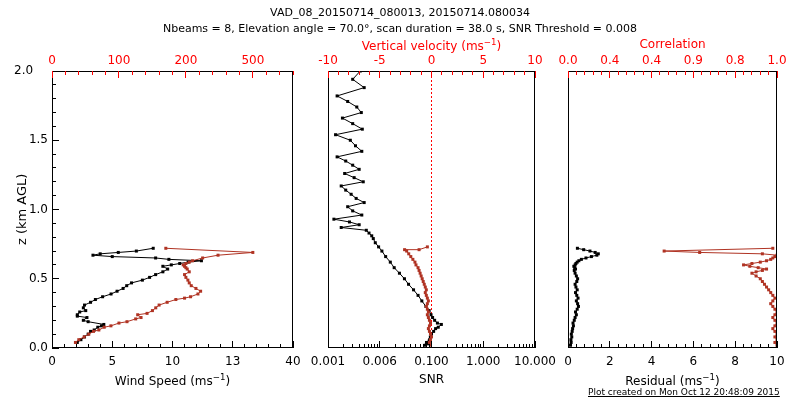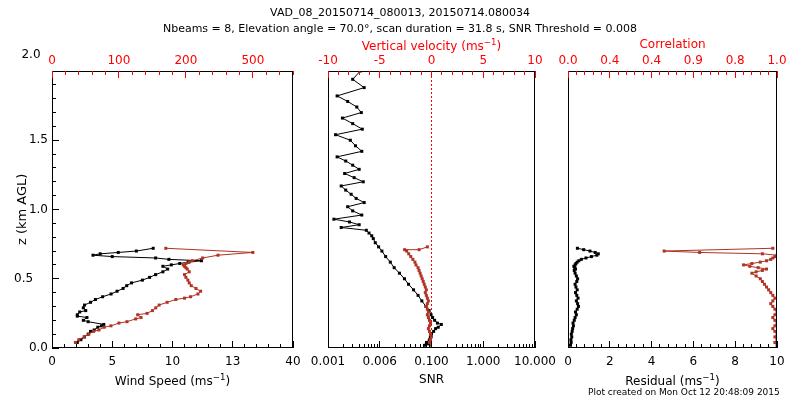--- a/index.html
+++ b/index.html
@@ -30,41 +30,41 @@
 
   .credit{position:absolute;font-size:9px;color:#000;white-space:nowrap;}
   sup{font-size:0.72em;vertical-align:super;}
 </style>
 </head>
 <body>
 
 <div id="root">
 
   <div class="txt title1 ctr">VAD_08_20150714_080013, 20150714.080034</div>
-  <div class="txt title2 ctr">Nbeams = 8, Elevation angle = 70.0°, scan duration = 31.8 s, SNR Threshold = 0.008</div>
+  <div class="txt title2 ctr">Nbeams = 8, Elevation angle = 70.0°, scan duration = 38.0 s, SNR Threshold = 0.008</div>
 
   <div class="ylab" id="ylab" style="left: 14px; top: 245px;">z (km AGL)</div>
 
   <div id="panels">
       <div class="panel" style="left: 52px; top: 71px; width: 241px; height: 277px;"></div>
       <div class="panel" style="left: 328px; top: 71px; width: 207px; height: 277px;"></div>
       <div class="panel" style="left: 568px; top: 71px; width: 209px; height: 277px;"></div>
     </div>
 
-  <div class="credit" id="credit" style="left: 588px; top: 387px;">Plot created on Mon Oct 12 20:48:09 2015</div>
+  <div class="credit" id="credit" style="left: 588px; top: 387px; text-decoration: underline;">Plot created on Mon Oct 12 20:48:09 2015</div>
 <div class="tickmark" style="left: 52px; top: 347.5px; width: 7px; height: 1px;"></div>
     <div class="txt ticklabel" style="left: 14px; top: 340px; width: 34px; text-align: right;">0.0</div>
     <div class="tickmark" style="left: 52px; top: 278.25px; width: 7px; height: 1px;"></div>
-    <div class="txt ticklabel" style="left: 14px; top: 270.75px; width: 34px; text-align: left;">0.5</div>
+    <div class="txt ticklabel" style="left: 14px; top: 270.75px; width: 34px; text-align: right;">0.5</div>
     <div class="tickmark" style="left: 52px; top: 209px; width: 7px; height: 1px;"></div>
     <div class="txt ticklabel" style="left: 14px; top: 201.5px; width: 34px; text-align: right;">1.0</div>
     <div class="tickmark" style="left: 52px; top: 139.75px; width: 7px; height: 1px;"></div>
     <div class="txt ticklabel" style="left: 14px; top: 132.25px; width: 34px; text-align: right;">1.5</div>
     <div class="tickmark" style="left: 52px; top: 70.5px; width: 7px; height: 1px;"></div>
-    <div class="txt ticklabel" style="left: 14px; top: 47px; width: 34px; text-align: center;">2.0</div>
+    <div class="txt ticklabel" style="left: 14px; top: 63px; width: 34px; text-align: left;">2.0</div>
     <div class="tickmark" style="left: 52px; top: 333.65px; width: 4px; height: 1px;"></div>
     <div class="tickmark" style="left: 52px; top: 319.8px; width: 4px; height: 1px;"></div>
     <div class="tickmark" style="left: 52px; top: 305.95px; width: 4px; height: 1px;"></div>
     <div class="tickmark" style="left: 52px; top: 292.1px; width: 4px; height: 1px;"></div>
     <div class="tickmark" style="left: 52px; top: 264.4px; width: 4px; height: 1px;"></div>
     <div class="tickmark" style="left: 52px; top: 250.55px; width: 4px; height: 1px;"></div>
     <div class="tickmark" style="left: 52px; top: 236.7px; width: 4px; height: 1px;"></div>
     <div class="tickmark" style="left: 52px; top: 222.85px; width: 4px; height: 1px;"></div>
     <div class="tickmark" style="left: 52px; top: 195.15px; width: 4px; height: 1px;"></div>
     <div class="tickmark" style="left: 52px; top: 181.3px; width: 4px; height: 1px;"></div>

